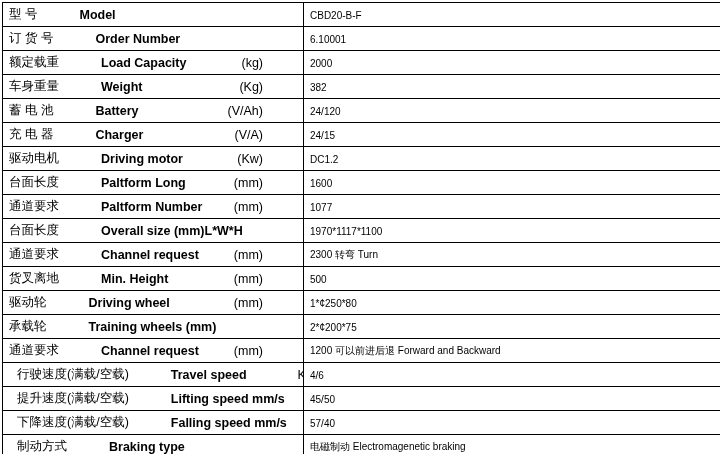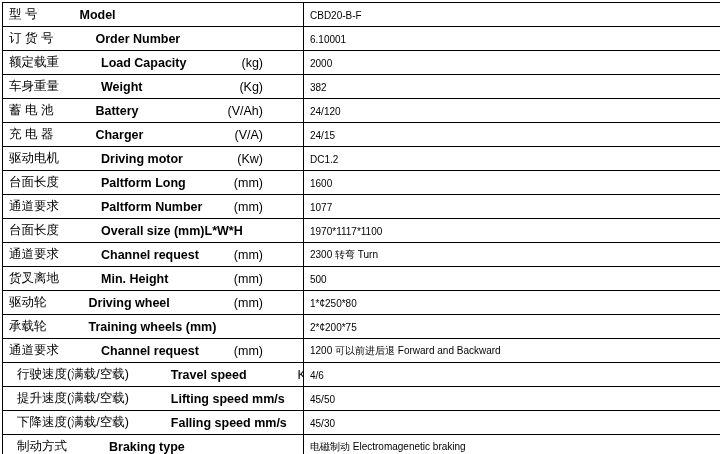--- a/index.html
+++ b/index.html
@@ -293,21 +293,21 @@
 
     <tr>
       <td class="col-label">
         <span class="lbl indent">
           <span class="lbl-cn">下降速度(满载/空载)</span>
           <span class="lbl-en">Falling speed mm/s</span>
           <span class="lbl-unit tight"></span>
         </span>
       </td>
       <td class="col-value">
-        <span class="val">45/30</span>
+        <span class="val">57/40</span>
       </td>
     </tr>
 
     <tr>
       <td class="col-label">
         <span class="lbl indent">
           <span class="lbl-cn">制动方式</span>
           <span class="lbl-en">Braking type</span>
           <span class="lbl-unit tight"></span>
         </span>

